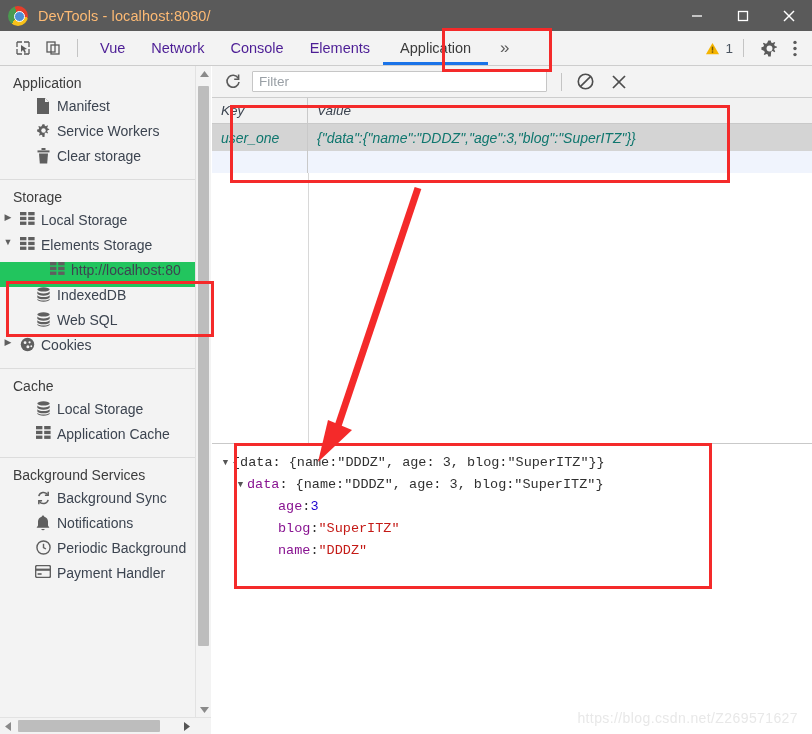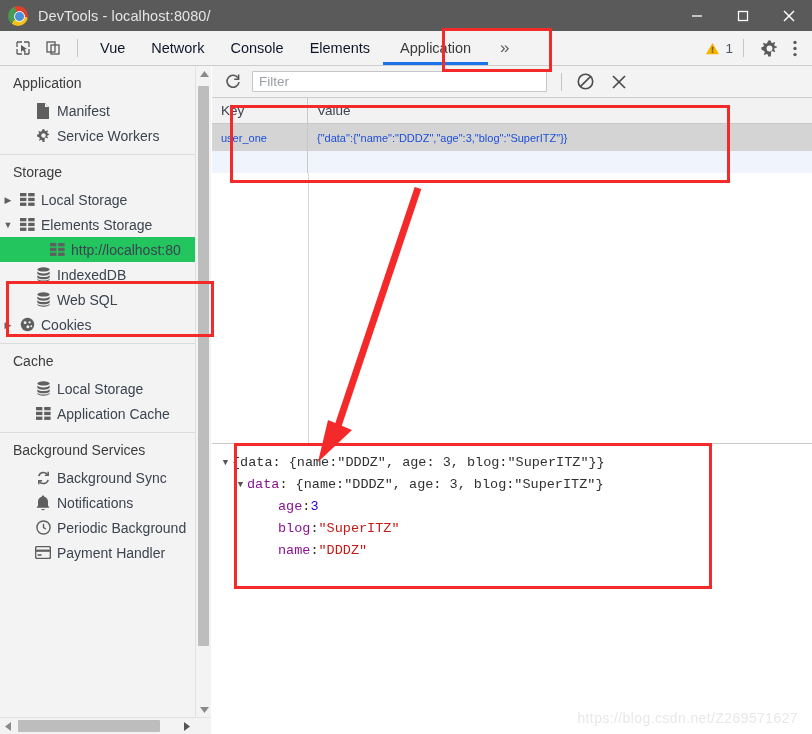--- a/index.html
+++ b/index.html
@@ -26,41 +26,41 @@
     border-radius: 50%;
     background: conic-gradient(from -20deg, #e33e2b 0deg 120deg, #f8c11a 120deg 240deg, #4a9a4f 240deg 360deg);
     flex: 0 0 auto;
   }
   .chrome-logo::after {
     content: ""; position: absolute; left: 5.5px; top: 5.5px;
     width: 9px; height: 9px; border-radius: 50%;
     background: #4d8fd6; border: 1.5px solid #fff;
   }
   .title-text {
-    color: #e5e5e5; font-size: 14.5px; margin-left: 10px;
+    color: #fdba74; font-size: 14.5px; margin-left: 10px;
     white-space: nowrap; letter-spacing: .1px; text-align: center;
   }
   .win-controls { position: absolute; right: 0; top: 0; height: 31px; display: flex; }
   .win-btn {
     width: 46px; height: 31px; display: flex; align-items: center; justify-content: center;
   }
   .win-btn svg { display: block; }
 
   
   .tabbar {
     position: absolute; left: 0; top: 31px; width: 812px; height: 35px;
     background: #f3f3f3;
     border-bottom: 1px solid #cdcdcd;
     display: flex; align-items: center;
   }
   .tb-icon { width: 30px; height: 34px; display: flex; align-items: center; justify-content: center; }
   .tb-sep { width: 1px; height: 18px; background: #c4c4c4; margin: 0 9px; }
   .tab {
     height: 34px; padding: 0 13px; display: flex; align-items: center;
-    font-size: 14.5px; color: #0f172a; white-space: nowrap; position: relative;
+    font-size: 14.5px; color: #4c1d95; white-space: nowrap; position: relative;
   }
   .tab.active { color: #3b3b3b; }
   .tab.active::after {
     content: ""; position: absolute; left: 0; right: 0; bottom: 0;
     height: 3px; background: #1a73e8;
   }
   .tab-more { font-size: 17px; color: #5a5a5a; padding: 0 12px; }
   .tb-right { margin-left: auto; display: flex; align-items: center; padding-right: 6px; }
   .warn-group { display: flex; align-items: center; gap: 5px; font-size: 13.5px; color: #4b5561; }
   .vsep { width: 1px; height: 18px; background: #c4c4c4; margin: 0 10px; }
@@ -69,21 +69,21 @@
   .sidebar {
     position: absolute; left: 0; top: 66px; width: 211px; bottom: 0;
     background: #f3f3f3; border-right: 1px solid #c9c9c9;
     overflow: hidden;
   }
   .sb-section-title {
     font-size: 14px; color: #3c3c3c; padding: 9px 0 7px 13px;
   }
   .sb-divider { height: 1px; background: #dcdcdc; margin: 6px 0 0 0; }
   .sb-item {
-    height: 25px; display: flex; align-items: center;
+    height: 25px; display: flex; align-items: flex-start;
     font-size: 14px; color: #3c4450; white-space: nowrap;
   }
   .sb-item .twisty {
     width: 16px; display: flex; align-items: center; justify-content: center;
     flex: 0 0 16px; color: #5f5f5f; font-size: 9px;
   }
   .sb-item .sicon { width: 22px; flex: 0 0 22px; display: flex; align-items: center; justify-content: center; }
   .sb-item .slabel { margin-left: 3px; }
   .sb-item.selected { background: #22c55e; }
   .indent-1 { padding-left: 16px; }
@@ -119,27 +119,27 @@
   .mt-btn { width: 26px; height: 26px; display: flex; align-items: center; justify-content: center; }
   .filter-input {
     flex: 0 0 295px; height: 21px; margin-left: 6px;
     border: 1px solid #c6c6c6; background: #fff; border-radius: 1px;
     font-size: 13.5px; color: #8a8a8a; padding: 0 6px;
     font-family: "Liberation Sans", sans-serif;
   }
   .filter-input::placeholder { color: #9aa0a6; }
 
   
-  .table-wrap { flex: 0 0 auto; }
+  .table-wrap { flex: 0 0 auto; font-style: italic; }
   .st-head {
     display: flex; height: 26px; background: #f2f2f2;
     border-bottom: 1px solid #c9c9c9; font-size: 13.5px; color: #3c4450;
   }
   .st-head .col { display: flex; align-items: center; padding-left: 9px; }
-  .st-row { display: flex; height: 27px; font-size: 11px; color: #1d4ed8; }
+  .st-row { display: flex; height: 27px; font-size: 14px; color: #0f766e; }
   .st-row .col { display: flex; align-items: center; padding-left: 9px; overflow: hidden; white-space: nowrap; }
   .st-row.selected { background: #d4d4d4; }
   .st-row.empty { background: #f0f4fd; height: 22px; }
   .col-key { flex: 0 0 96px; border-right: 1px solid #c9c9c9; }
   .col-val { flex: 1 1 auto; }
 
   .table-below { flex: 1 1 auto; background: #fff; position: relative; }
   .col-divider {
     position: absolute; left: 96px; top: 0; bottom: 0; width: 1px; background: #d8d8d8;
   }
@@ -278,20 +278,31 @@
         </div>
         <div class="sb-item indent-1">
           <span class="twisty"></span>
           <span class="sicon">
             <svg width="15" height="15" viewBox="0 0 20 20">
               <path d="M10 1.5 l1.3 0 .45 2.1 a6.4 6.4 0 0 1 1.6.67 l1.8-1.2.92.92-1.2 1.8a6.4 6.4 0 0 1 .67 1.6l2.1.45 0 1.3-2.1.45a6.4 6.4 0 0 1-.67 1.6l1.2 1.8-.92.92-1.8-1.2a6.4 6.4 0 0 1-1.6.67L11.3 18.5l-1.3 0-1.3 0-.45-2.1a6.4 6.4 0 0 1-1.6-.67l-1.8 1.2-.92-.92 1.2-1.8a6.4 6.4 0 0 1-.67-1.6L1.5 11.3l0-1.3 0-1.3 2.1-.45a6.4 6.4 0 0 1 .67-1.6l-1.2-1.8.92-.92 1.8 1.2a6.4 6.4 0 0 1 1.6-.67L8.7 1.5z" fill="#5f5f5f"></path>
               <circle cx="10" cy="10" r="3" fill="#f3f3f3"></circle>
             </svg>
           </span>
           <span class="slabel">Service Workers</span>
+        </div>
+        <div class="sb-item indent-1">
+          <span class="twisty"></span>
+          <span class="sicon">
+            <svg width="13" height="16" viewBox="0 0 13 16">
+              <rect x="4.5" y="0" width="4" height="2" fill="#5f5f5f"></rect>
+              <rect x="0.5" y="2.4" width="12" height="2" fill="#5f5f5f"></rect>
+              <path d="M2 5.4 h9 l-.8 10.2 H2.8 Z" fill="#5f5f5f"></path>
+            </svg>
+          </span>
+          <span class="slabel">Clear storage</span>
         </div>
         <div class="sb-divider"></div>
         <div class="sb-section-title">Storage</div>
         <div class="sb-item indent-0">
           <span class="twisty">▶</span>
           <span class="sicon">
             <svg width="15" height="13" viewBox="0 0 15 13">
               <rect x="0" y="0" width="6.4" height="3.3" fill="#5f5f5f"></rect>
               <rect x="8.2" y="0" width="6.4" height="3.3" fill="#5f5f5f"></rect>
               <rect x="0" y="4.8" width="6.4" height="3.3" fill="#5f5f5f"></rect>

